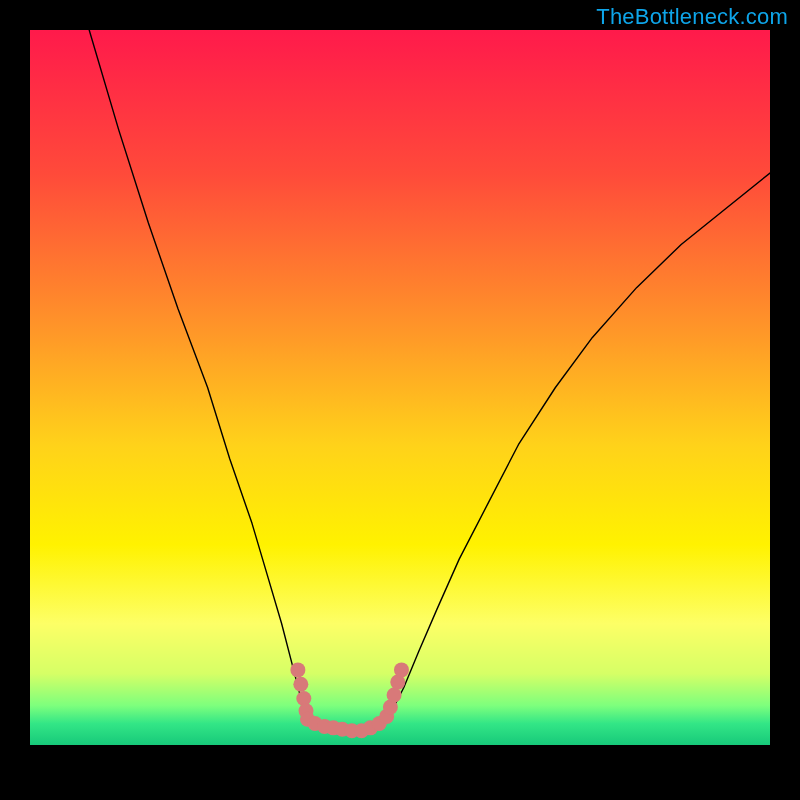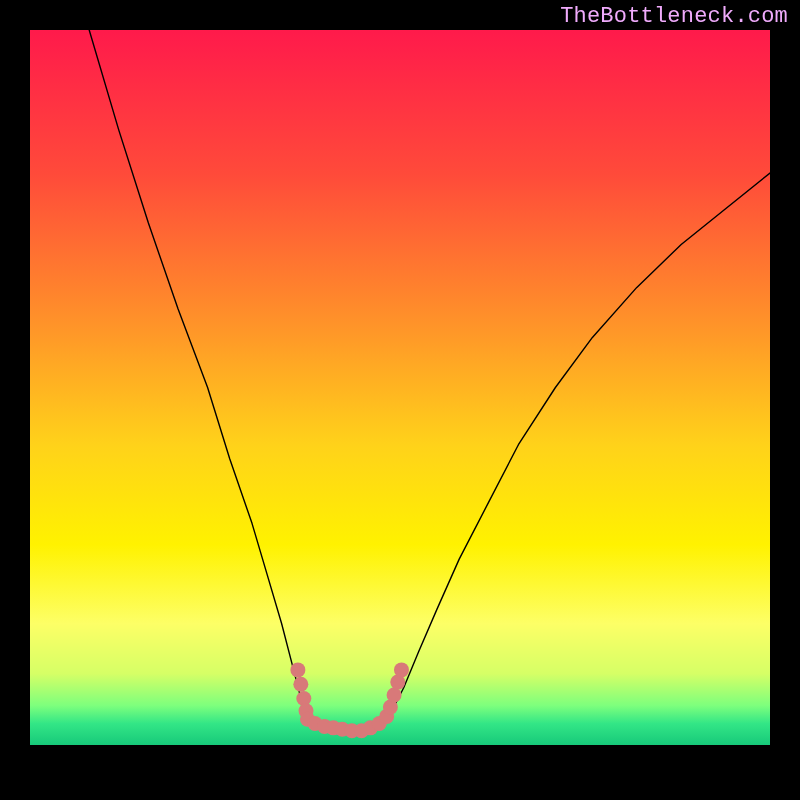--- a/index.html
+++ b/index.html
@@ -13,23 +13,23 @@
   .frame {
     position: relative;
     width: 800px;
     height: 800px;
     background: #000;
   }
   .watermark {
     position: absolute;
     top: 4px;
     right: 12px;
-    font-family: Liberation Mono, monospace;
+    font-family: Liberation Sans, sans-serif;
     font-size: 22px;
-    color: #f0abfc;
+    color: #0ea5e9;
     letter-spacing: 0.2px;
   }
   .plot {
     position: absolute;
     left: 30px;
     top: 30px;
     width: 740px;
     height: 715px;
   }
   svg {

